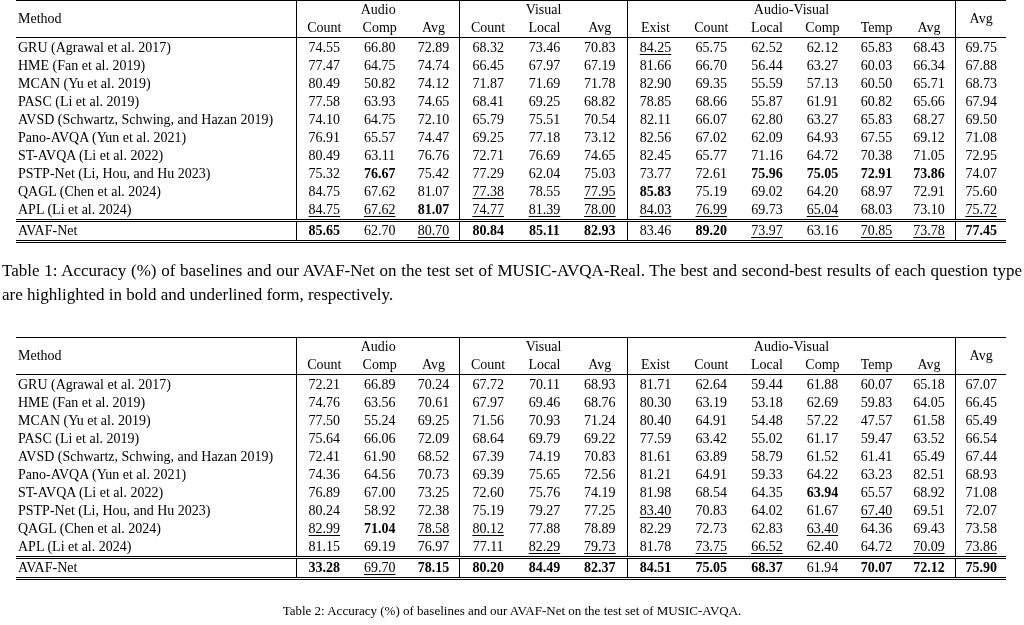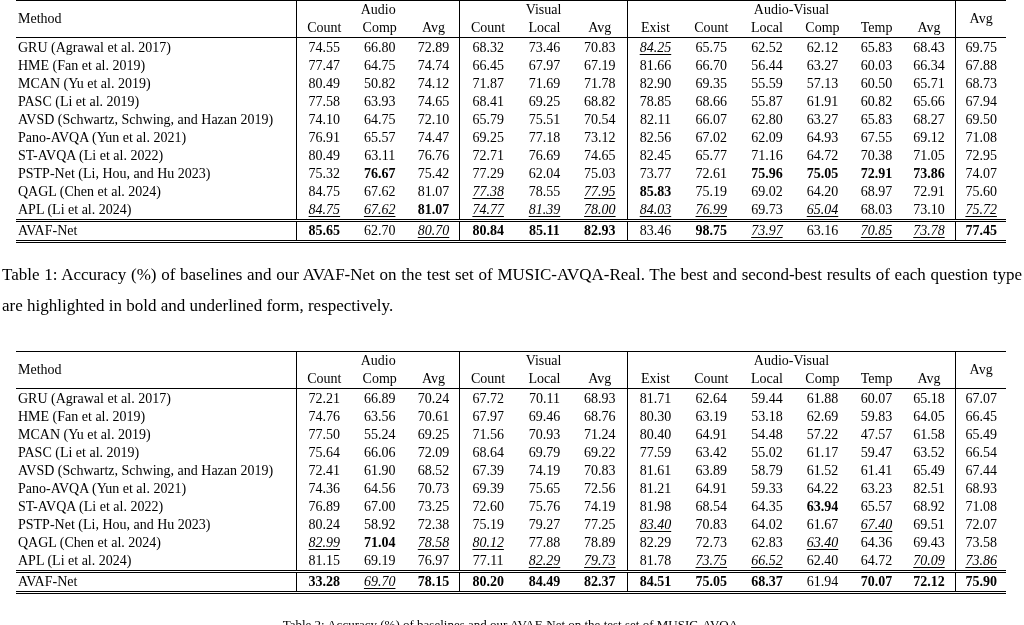--- a/index.html
+++ b/index.html
@@ -22,23 +22,23 @@
   th.hb { border-bottom: 1px solid #000; }
   th.method-h, td.method { text-align: left; padding-left: 5px; }
   th.grp, th.sub, td.num { text-align: center; }
   .sep { border-left: 1px solid #000; }
   tbody tr:first-child td { padding-top: 1px; }
   tbody tr:last-child td {
     border-top: 3px double #000;
     border-bottom: 3px double #000;
   }
   .b { font-weight: bold; }
-  .u { text-decoration: underline; text-underline-offset: 2px; text-decoration-thickness: 1px; font-style: italic; }
+  .u { text-decoration: underline; text-underline-offset: 2px; text-decoration-thickness: 1px; }
   .cap {
-    font-size: 17px; line-height: 31px;
+    font-size: 17px; line-height: 24px;
     margin: 16px 2px 0 2px; text-align: justify;
   }
   .cap2 {
     font-size: 13px; line-height: 22px;
     margin: 20px 2px 0 2px; text-align: center;
   }
   .tbl2 { margin-top: 30px; }
 </style>
 </head>
 <body>
@@ -248,21 +248,21 @@
         </tr>
         <tr>
           <td class="method">AVAF-Net</td>
           <td class="num sep"><span class="b">85.65</span></td>
           <td class="num"><span class="">62.70</span></td>
           <td class="num"><span class="u">80.70</span></td>
           <td class="num sep"><span class="b">80.84</span></td>
           <td class="num"><span class="b">85.11</span></td>
           <td class="num"><span class="b">82.93</span></td>
           <td class="num sep"><span class="">83.46</span></td>
-          <td class="num"><span class="b">98.75</span></td>
+          <td class="num"><span class="b">89.20</span></td>
           <td class="num"><span class="u">73.97</span></td>
           <td class="num"><span class="">63.16</span></td>
           <td class="num"><span class="u">70.85</span></td>
           <td class="num"><span class="u">73.78</span></td>
           <td class="num sep"><span class="b">77.45</span></td>
         </tr>
       </tbody>
   </table>
 
   <p class="cap">Table 1: Accuracy (%) of baselines and our AVAF-Net on the test set of MUSIC-AVQA-Real. The best and second-best results of each question type are highlighted in bold and underlined form, respectively.</p>

